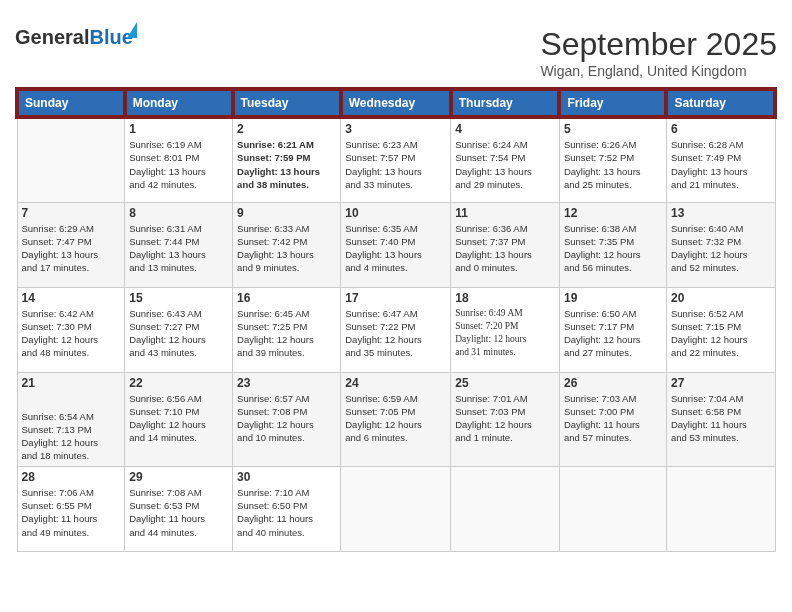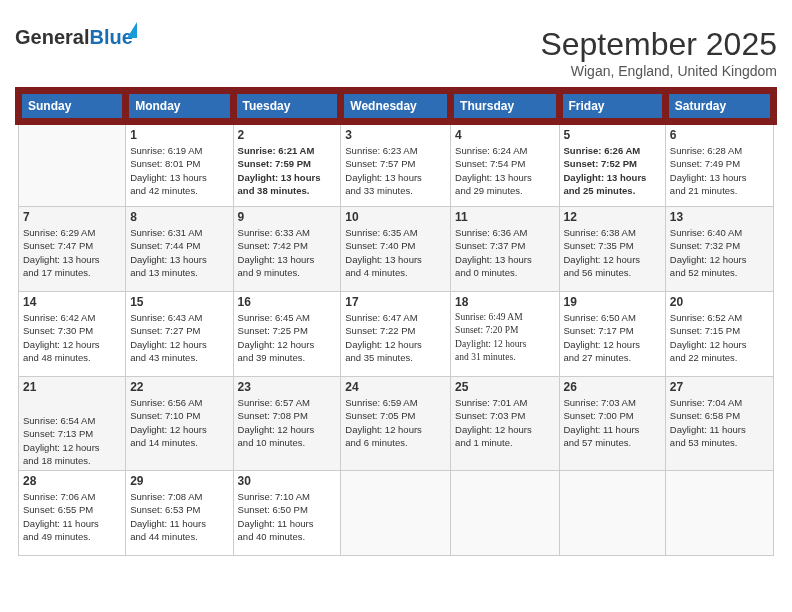--- a/index.html
+++ b/index.html
@@ -19,21 +19,20 @@
       justify-content: space-between;
       align-items: flex-start;
       margin-bottom: 8px;
     }
     .logo {
       display: flex;
       flex-direction: column;
       align-items: flex-start;
     }
     .title-area {
-      text-align: right;
     }
     .month-title {
       font-size: 32px;
       font-weight: normal;
       color: #333;
     }
     .location {
       font-size: 14px;
       color: #555;
     }
@@ -41,21 +40,21 @@
       width: 100%;
       border-collapse: collapse;
     }
     .calendar th {
       background-color: #2d6db5;
       color: white;
       text-align: left;
       padding: 5px 6px;
       font-size: 12px;
       font-weight: bold;
-      border: 7px solid #7f1d1d;
+      border: 4px solid #7f1d1d;
     }
     .calendar td {
       border: 1px solid #ccc;
       vertical-align: top;
       padding: 3px 4px;
       width: 113px;
       height: 85px;
     }
     .calendar td.empty {
       background: #f9f9f9;
@@ -132,21 +131,21 @@
           </td>
           <td>
             <span class="day-num">4</span>
             <div class="day-info" style="white-space: pre-line;">Sunrise: 6:24 AM
 Sunset: 7:54 PM
 Daylight: 13 hours
 and 29 minutes.</div>
           </td>
           <td>
             <span class="day-num">5</span>
-            <div class="day-info" style="white-space: pre-line; font-weight: bold;">Sunrise: 6:26 AM
+            <div class="day-info" style="white-space: pre-line;">Sunrise: 6:26 AM
 Sunset: 7:52 PM
 Daylight: 13 hours
 and 25 minutes.</div>
           </td>
           <td>
             <span class="day-num">6</span>
             <div class="day-info" style="white-space: pre-line;">Sunrise: 6:28 AM
 Sunset: 7:49 PM
 Daylight: 13 hours
 and 21 minutes.</div>

